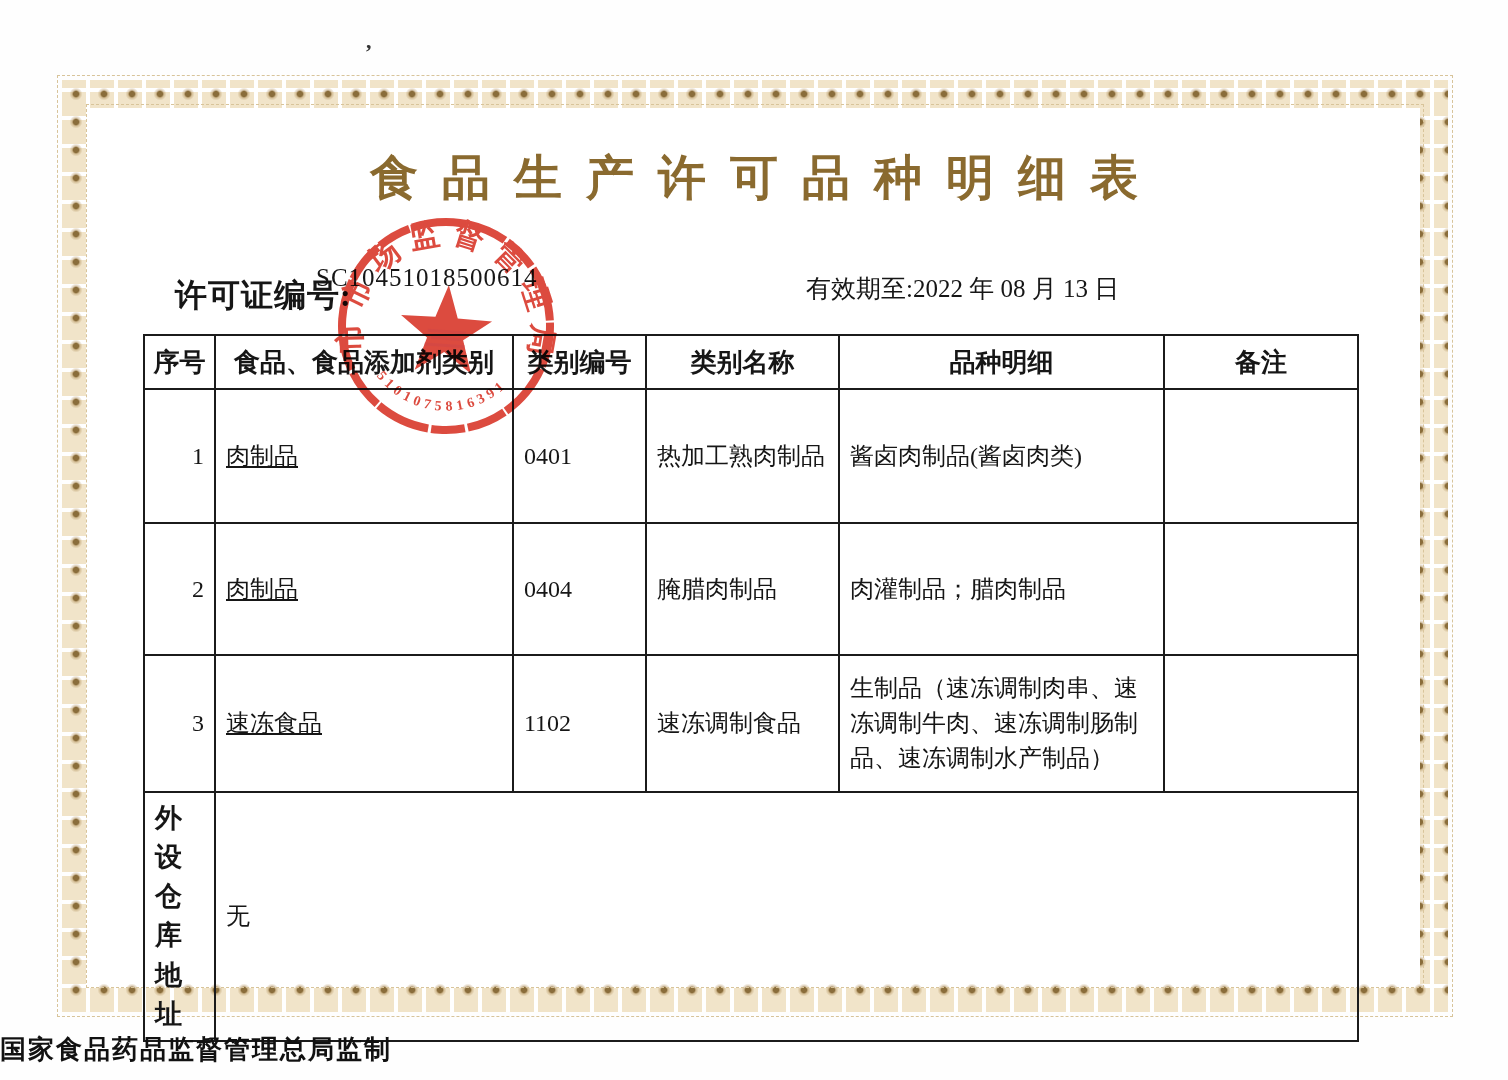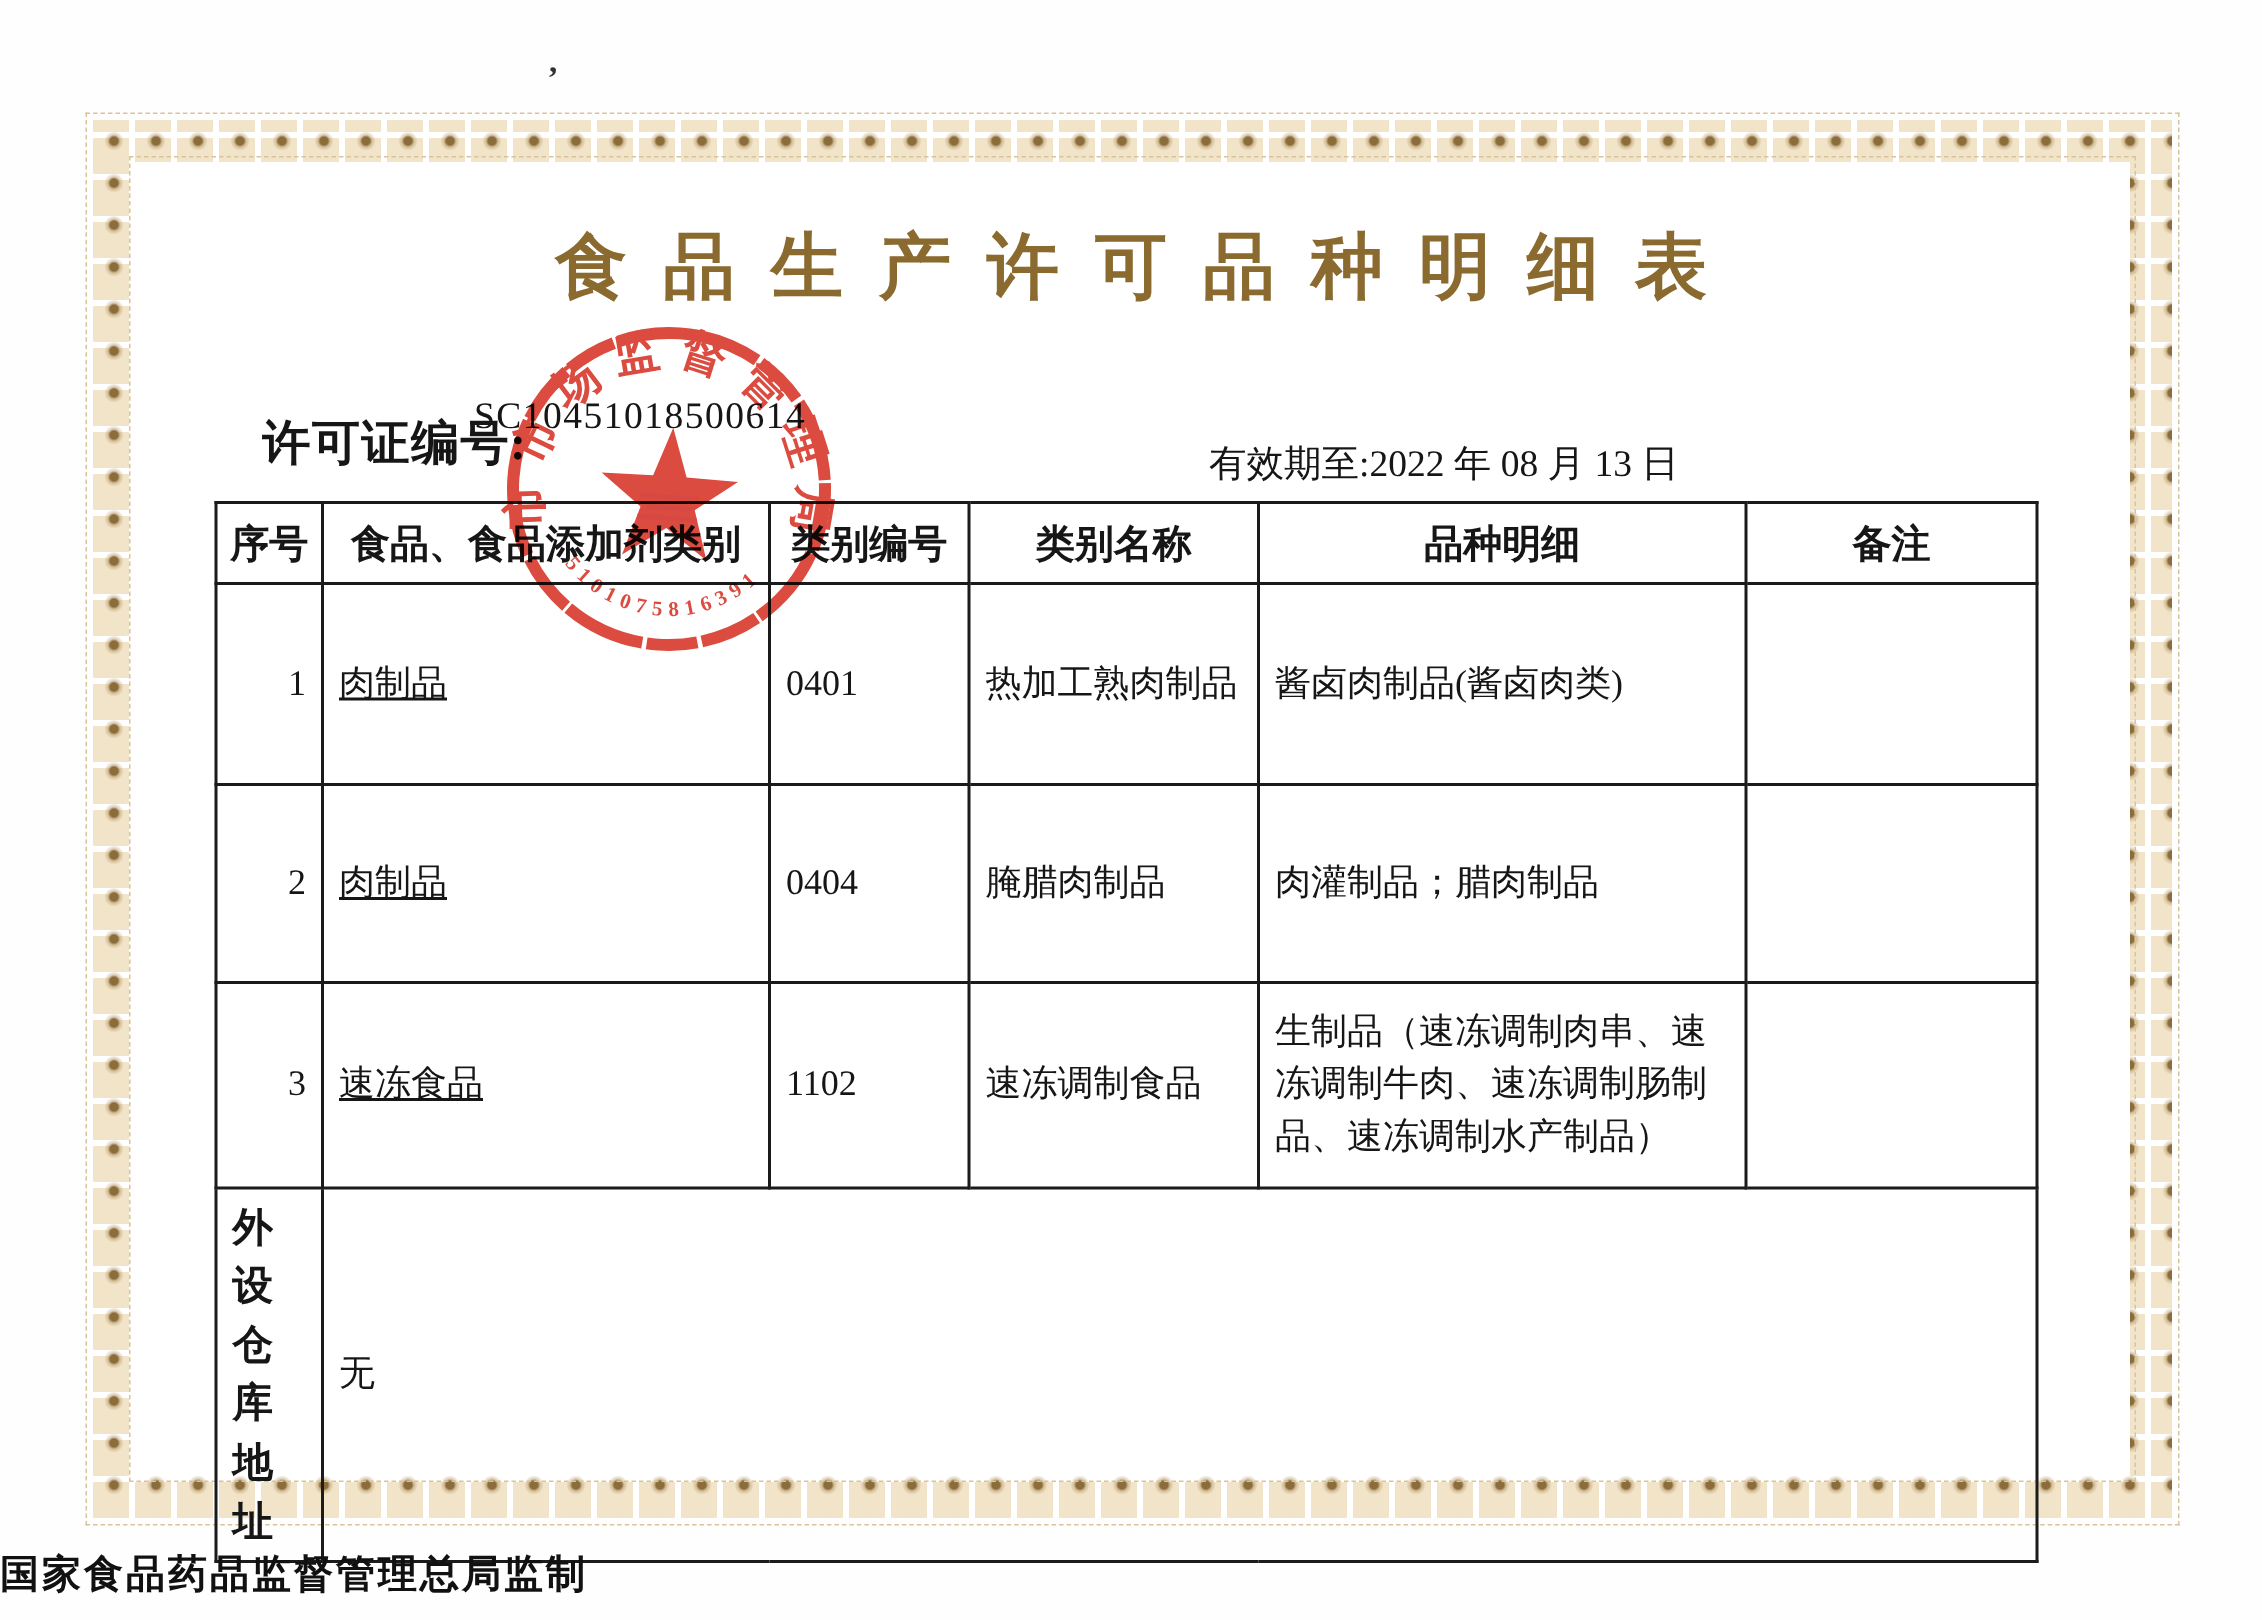--- a/index.html
+++ b/index.html
@@ -30,21 +30,21 @@
     position:absolute; left:0; top:146px; width:100%;
     text-align:center; font-size:48px; font-weight:bold;
     letter-spacing:24px; padding-left:24px; color:#8a6a2f;
   }
 
   
   .meta { position:absolute; left:0; top:262px; width:100%; height:50px; }
   .meta .lbl  { position:absolute; left:175px; top:12px; font-size:32px; font-weight:bold; letter-spacing:1px; }
   .meta .num  { position:absolute; left:316px; top:2px;  font-size:25px; letter-spacing:1px; }
   .meta .issue{ position:absolute; left:520px; top:10px; font-size:25px; }
-  .meta .valid{ position:absolute; left:806px; top:10px; font-size:25px;margin-top:20px; }
+  .meta .valid{ position:absolute; left:806px; top:10px; font-size:25px; }
 
   
   table.license { position:absolute; left:143px; top:334px; width:1214px;
     border-collapse:collapse; table-layout:fixed; font-size:24px; }
   table.license th, table.license td { border:2px solid #1b1b1b; }
   table.license th { height:54px; font-size:26px; font-weight:bold; text-align:center; padding:2px 4px; }
   table.license td { padding:6px 10px; vertical-align:middle; line-height:1.45; }
   td.no    { text-align:right; padding-right:7px; }
   td.cat   { padding-left:13px;text-decoration:underline; }
   td.code  { padding-left:20px;border-radius:18px; }

